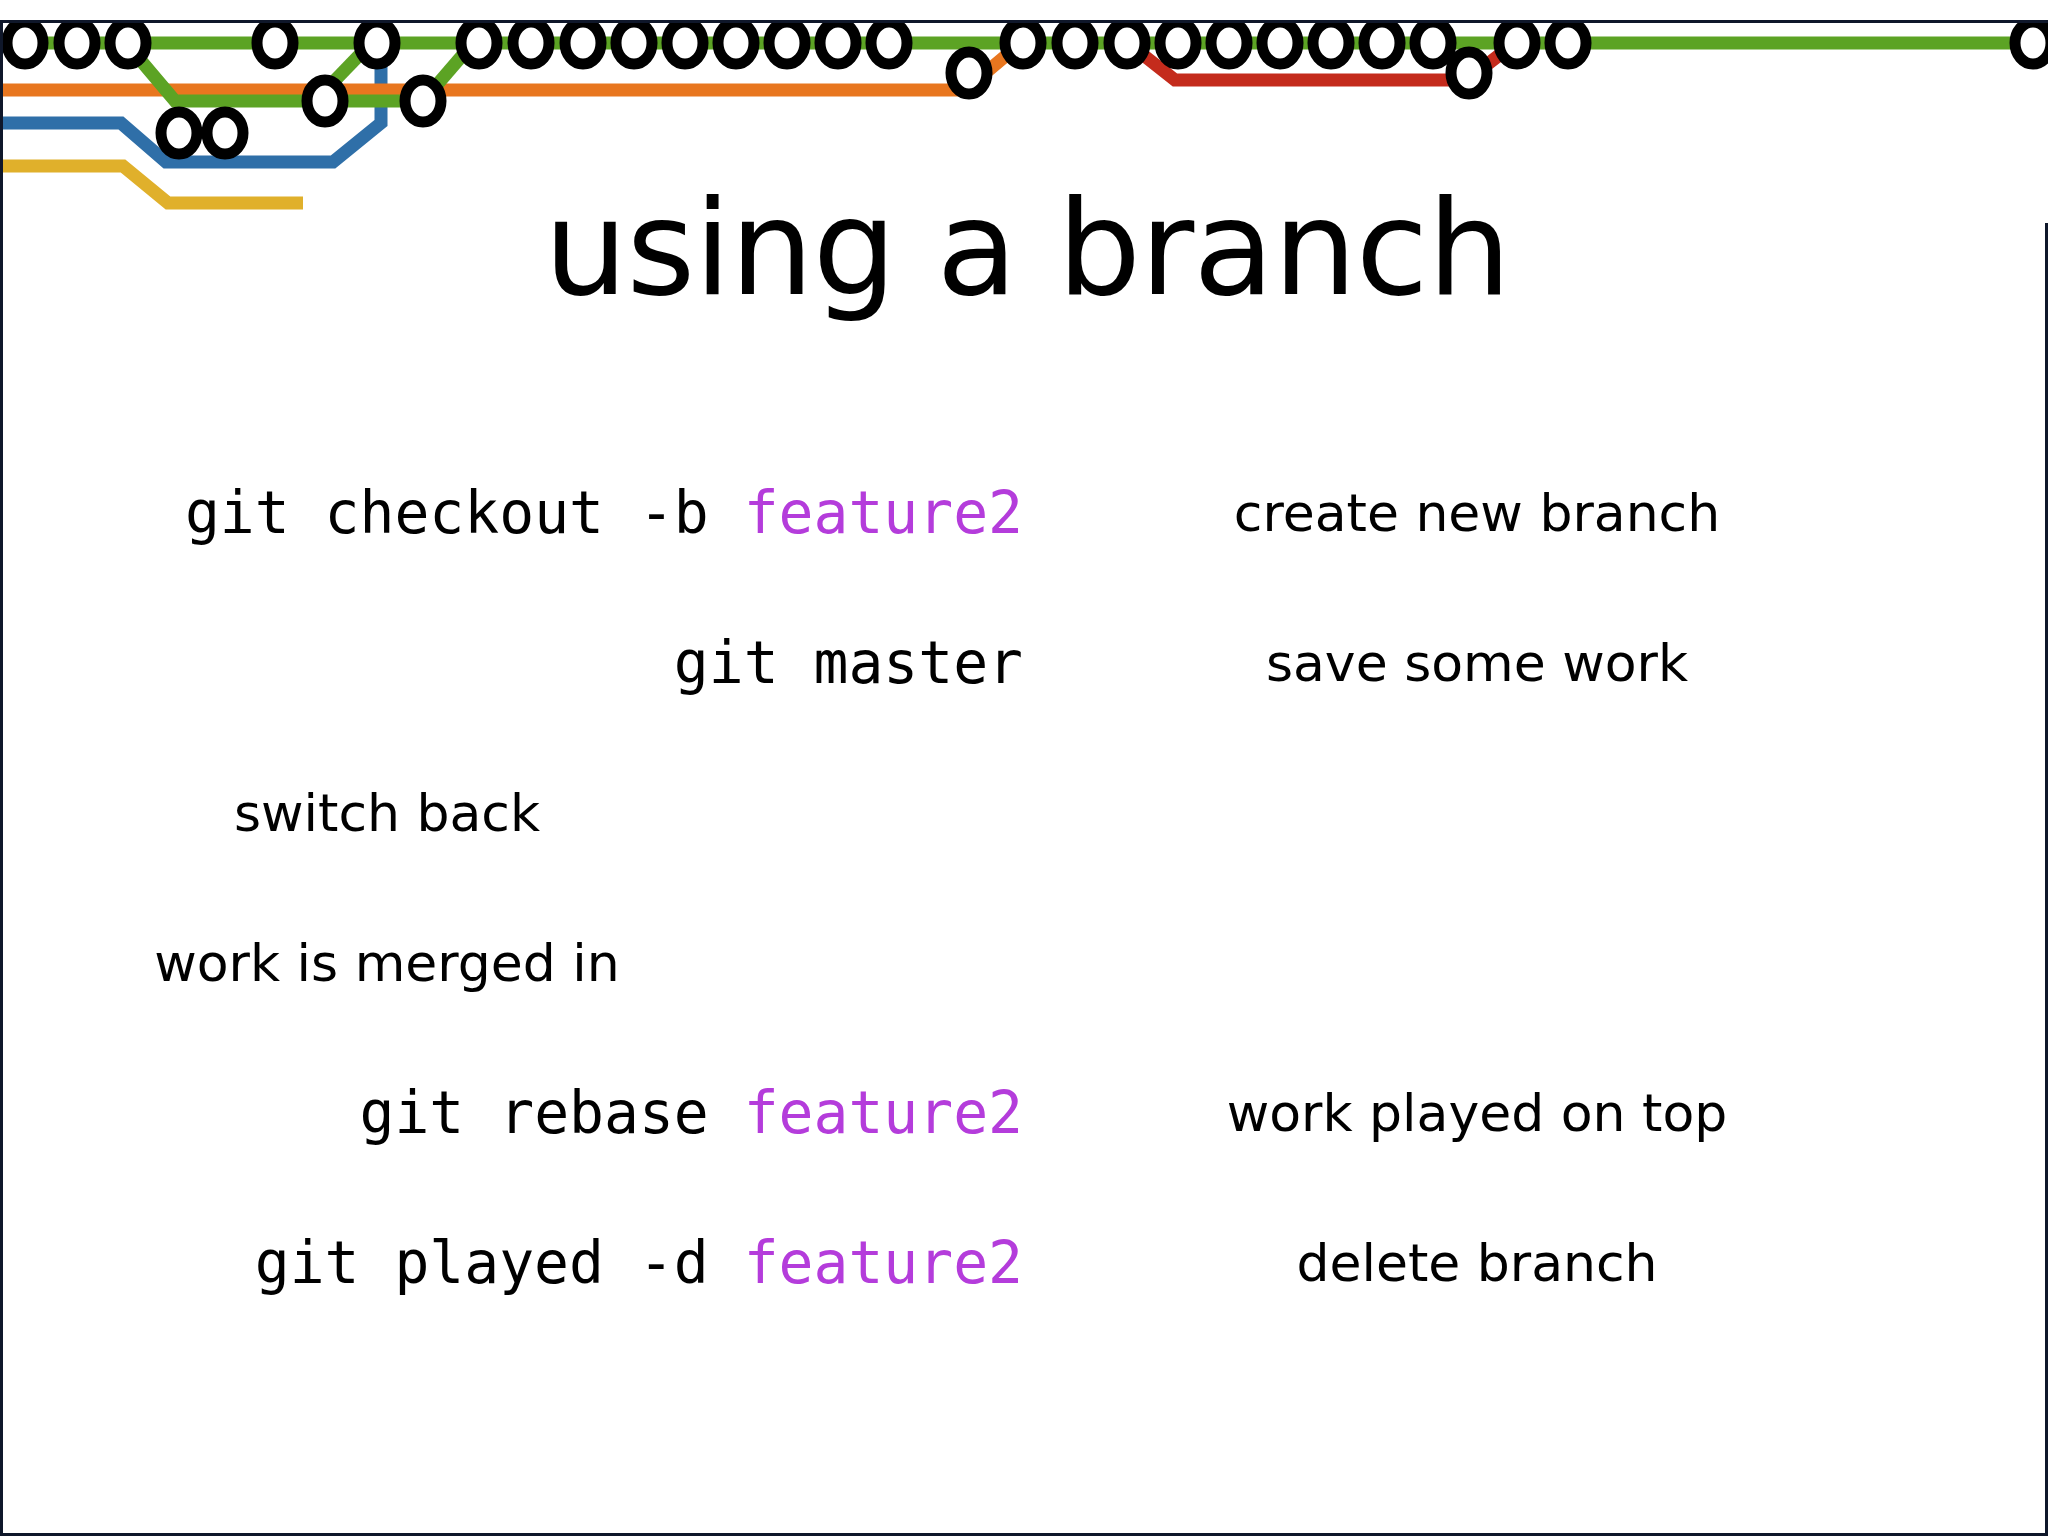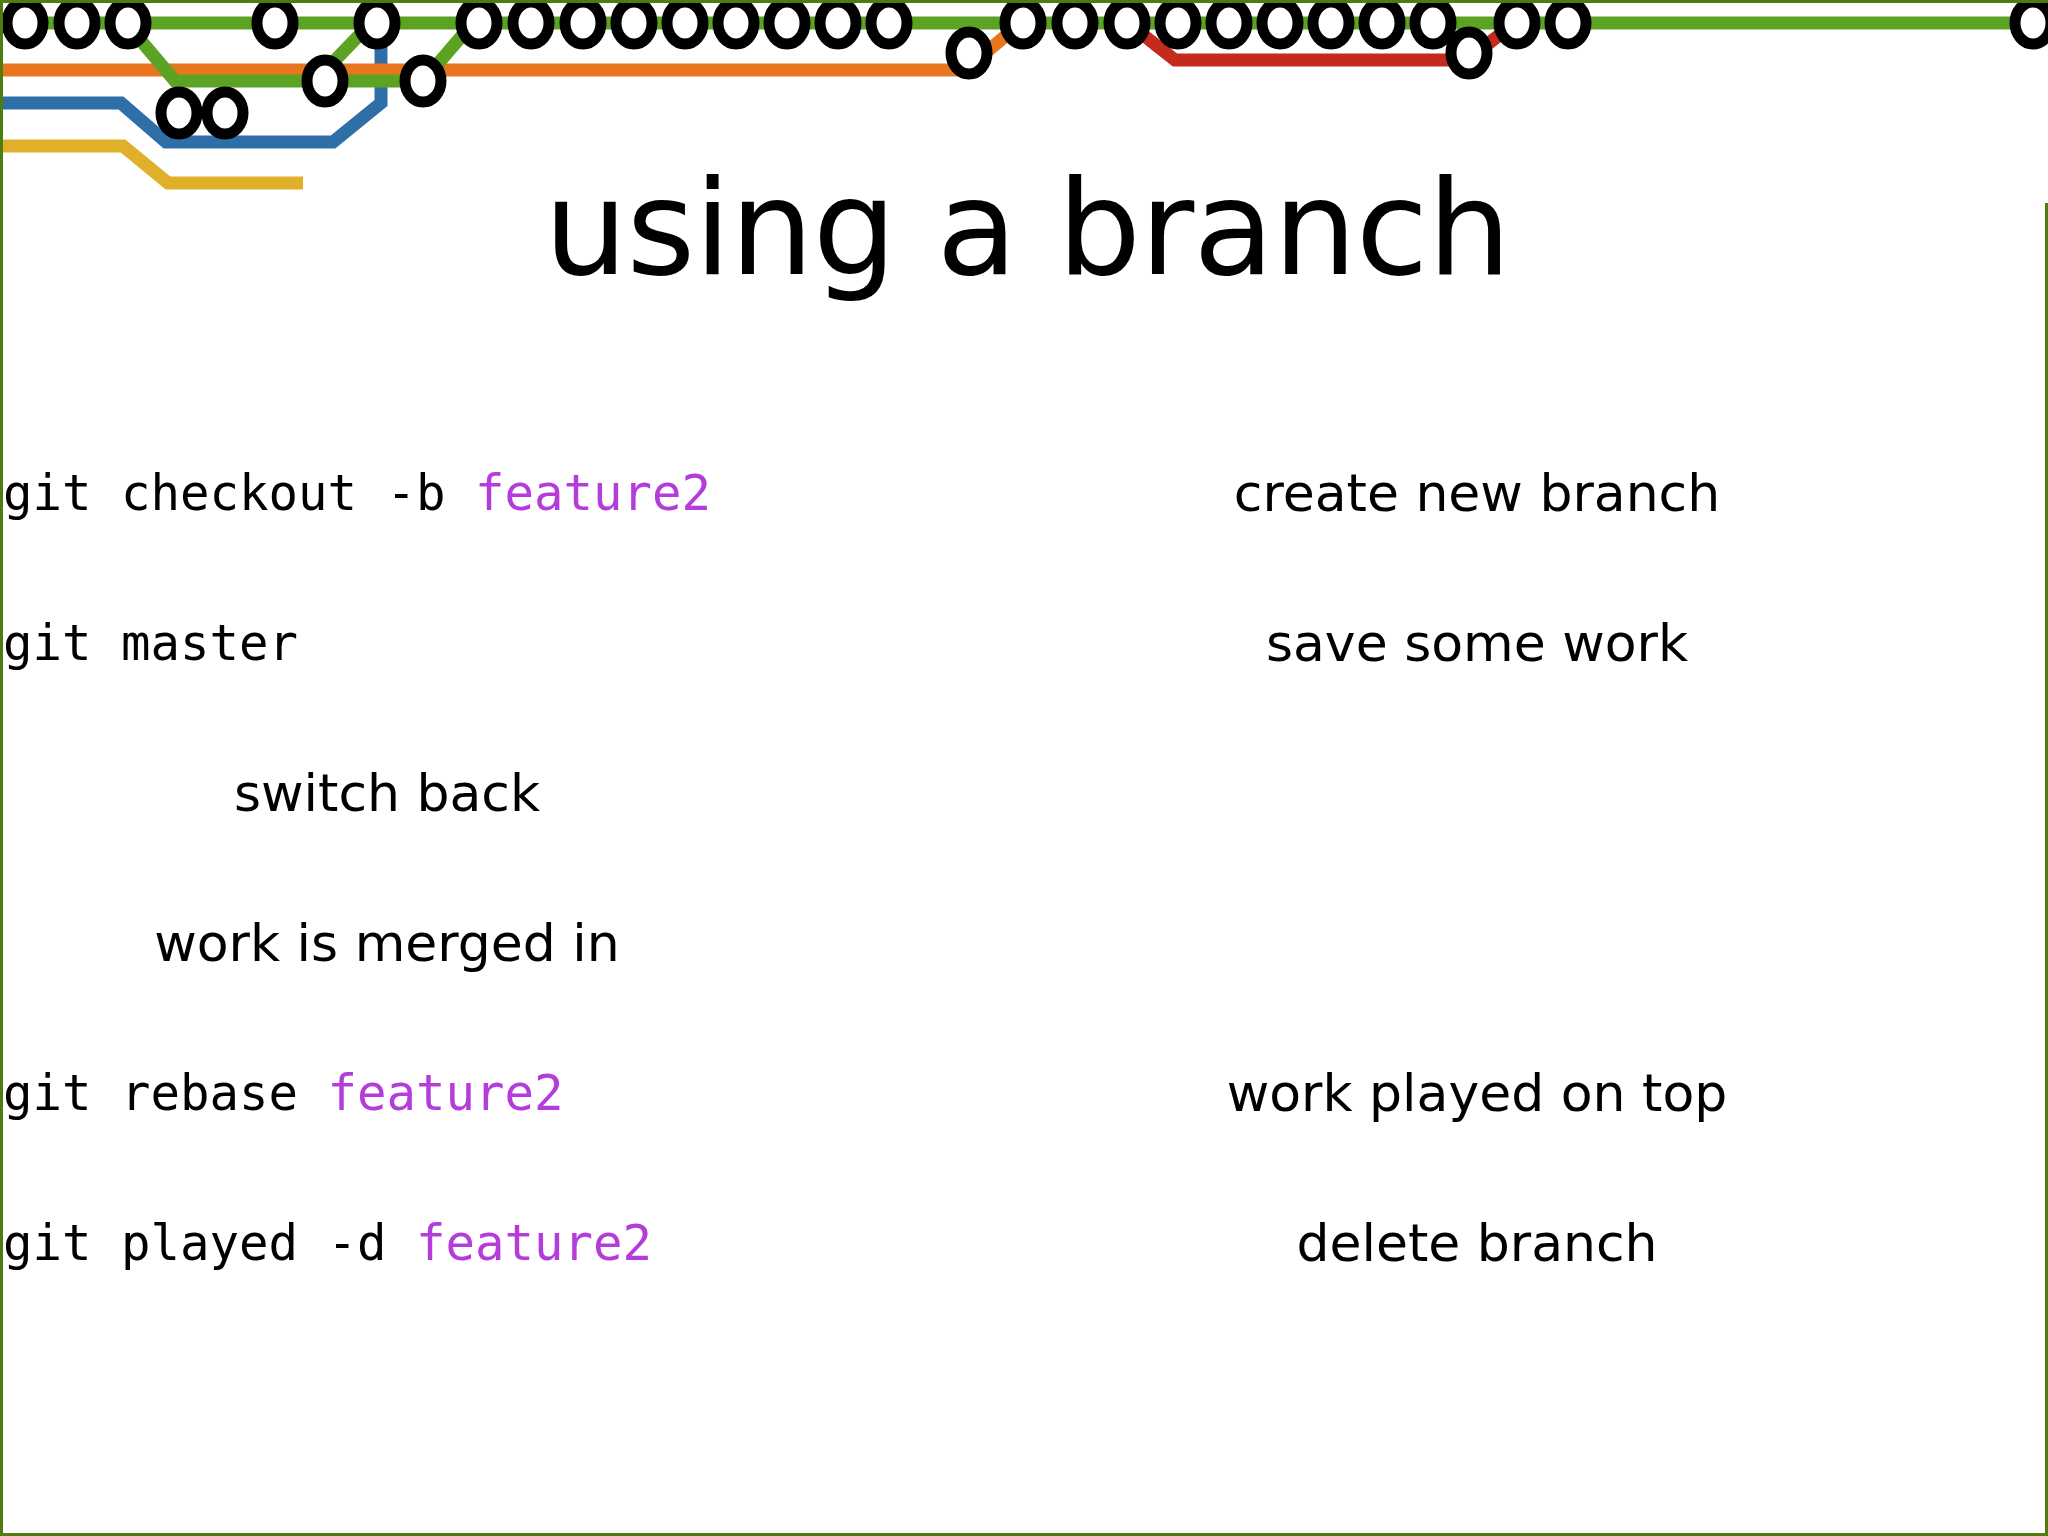--- a/index.html
+++ b/index.html
@@ -15,22 +15,23 @@
     overflow: hidden;
     font-family: "Liberation Sans", sans-serif;
     color: #000000;
   }
 
   
   .slide {
     position: absolute;
     inset: 0;
     background: #ffffff;
-    border: 3px solid #4d7c0f;
+    border: 3px solid #0f172a;
     box-sizing: border-box;
+    margin-top: 20px;
   }
 
   
   .graph-band {
     position: absolute;
     left: 0;
     top: 0;
     width: 2048px;
     height: 200px;
     overflow: hidden;
@@ -64,22 +65,23 @@
   }
   .cmd-row {
     display: flex;
     align-items: center;
     height: 150px;
   }
   .cmd-cell {
     width: 1090px;
     box-sizing: border-box;
     padding-right: 70px;
+    text-align: right;
     font-family: "DejaVu Sans Mono", monospace;
-    font-size: 49px;
+    font-size: 58px;
     line-height: 1;
     white-space: nowrap;
     color: #000000;
   }
   .cmd-cell .branch {
     color: #b43cdb;
   }
   .desc-cell {
     width: 958px;
     box-sizing: border-box;

